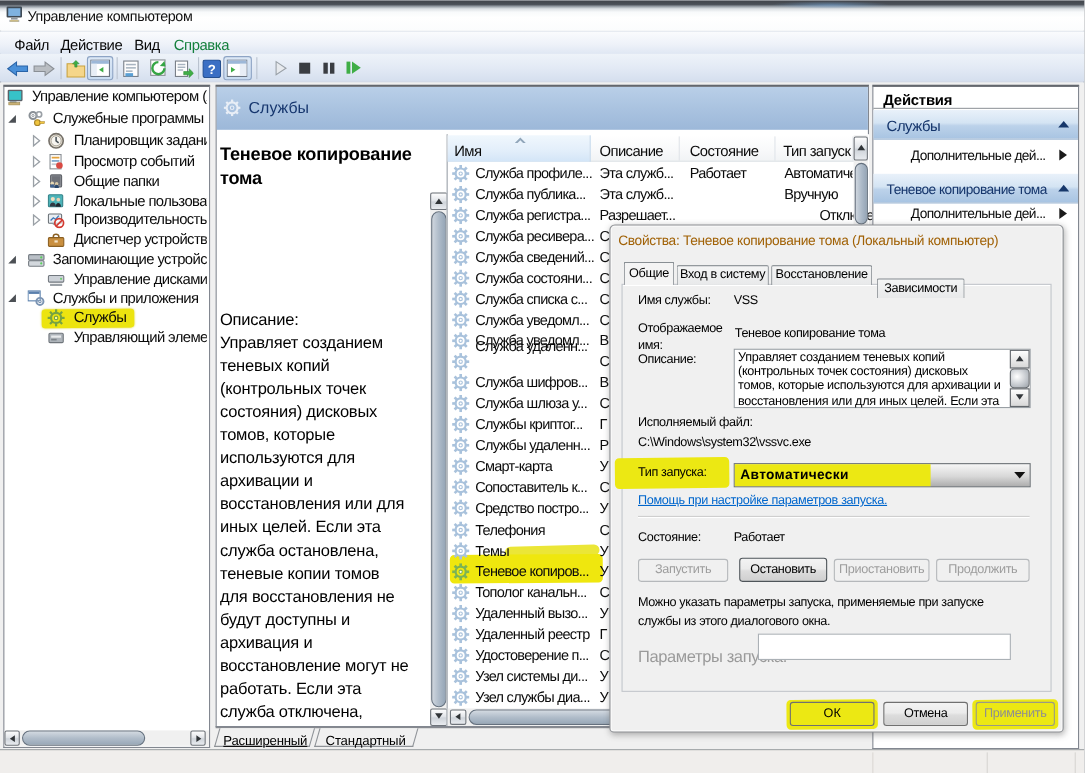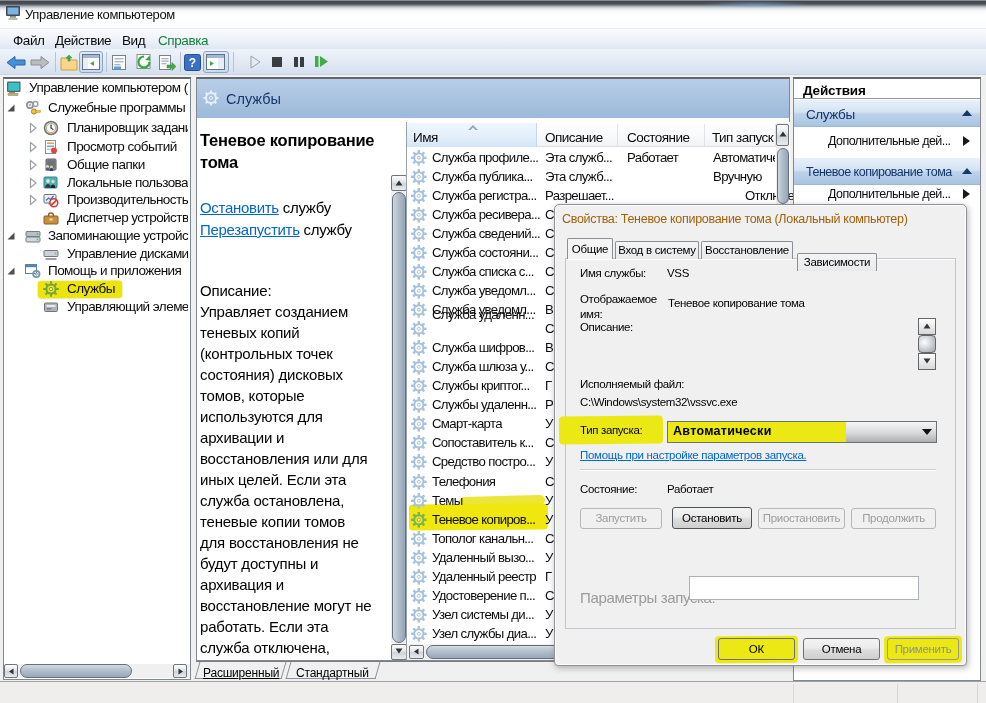--- a/index.html
+++ b/index.html
@@ -202,21 +202,21 @@
 <div class="a txt t13" style="left:67px;top:246px;width:121px;overflow:hidden;">Управление дисками</div>
 <svg class="a" style="left:5px;top:265px;" width="12" height="12" viewBox="0 0 12 12">
       <path d="M9.5 2.5 L9.5 9.5 L2.5 9.5 Z" fill="#4c5055"></path>
     </svg>
 <svg class="a" style="left:25px;top:263px;" width="16" height="16" viewBox="0 0 16 16">
       <rect x="0.5" y="1.5" width="11" height="9" fill="#fff" stroke="#5a80ad"></rect>
       <rect x="1" y="2" width="10" height="2.2" fill="#5a80ad"></rect>
       <circle cx="11.3" cy="11" r="3.2" fill="none" stroke="#7b94b3" stroke-width="1.8"></circle>
       <circle cx="11.3" cy="11" r="1.1" fill="#fff" stroke="#7b94b3"></circle>
     </svg>
-<div class="a txt t13" style="left:48px;top:263px;width:140px;overflow:hidden;">Помощь и приложения</div>
+<div class="a txt t13" style="left:48px;top:263px;width:140px;overflow:hidden;">Службы и приложения</div>
 <svg class="a" style="left:43px;top:281px;" width="16" height="16" viewBox="0 0 16 16">
       <circle cx="8" cy="8" r="4.6" fill="none" stroke="#76a342" stroke-width="2"></circle>
       <circle cx="8" cy="8" r="1.6" fill="#fdf9a0" stroke="#76a342"></circle>
       <rect x="7" y="0.2" width="2" height="3" fill="#76a342" transform="rotate(0 8 8)"></rect>
       <rect x="7" y="0.2" width="2" height="3" fill="#76a342" transform="rotate(45 8 8)"></rect>
       <rect x="7" y="0.2" width="2" height="3" fill="#76a342" transform="rotate(90 8 8)"></rect>
       <rect x="7" y="0.2" width="2" height="3" fill="#76a342" transform="rotate(135 8 8)"></rect>
       <rect x="7" y="0.2" width="2" height="3" fill="#76a342" transform="rotate(180 8 8)"></rect>
       <rect x="7" y="0.2" width="2" height="3" fill="#76a342" transform="rotate(225 8 8)"></rect>
       <rect x="7" y="0.2" width="2" height="3" fill="#76a342" transform="rotate(270 8 8)"></rect>
@@ -248,21 +248,20 @@
       <rect x="7" y="0.5" width="2" height="2.6" fill="#e8eef6" transform="rotate(45 8 8)"></rect>
       <rect x="7" y="0.5" width="2" height="2.6" fill="#e8eef6" transform="rotate(90 8 8)"></rect>
       <rect x="7" y="0.5" width="2" height="2.6" fill="#e8eef6" transform="rotate(135 8 8)"></rect>
       <rect x="7" y="0.5" width="2" height="2.6" fill="#e8eef6" transform="rotate(180 8 8)"></rect>
       <rect x="7" y="0.5" width="2" height="2.6" fill="#e8eef6" transform="rotate(225 8 8)"></rect>
       <rect x="7" y="0.5" width="2" height="2.6" fill="#e8eef6" transform="rotate(270 8 8)"></rect>
       <rect x="7" y="0.5" width="2" height="2.6" fill="#e8eef6" transform="rotate(315 8 8)"></rect>
     </svg>
 <div class="a txt" style="left:226px;top:91px;font-size:14.5px;color:#16366e;">Службы</div>
 <div class="a" style="left:200px;top:129px;width:190px;font-size:16.5px;font-weight:bold;line-height:22px;letter-spacing:-0.2px;color:#000;">Теневое копирование тома</div>
-<div class="a" style="left:200px;top:197px;font-size:15px;line-height:22px;letter-spacing:-0.3px;color:#000;"><span class="link">Остановить</span> службу<br><span class="link">Перезапустить</span> службу</div>
 <div class="a" style="left:200px;top:280px;width:191px;overflow:hidden;font-size:15px;line-height:21px;letter-spacing:-0.2px;color:#000;">Описание:<br>Управляет созданием<br>теневых копий<br>(контрольных точек<br>состояния) дисковых<br>томов, которые<br>используются для<br>архивации и<br>восстановления или для<br>иных целей. Если эта<br>служба остановлена,<br>теневые копии томов<br>для восстановления не<br>будут доступны и<br>архивация и<br>восстановление могут не<br>работать. Если эта<br>служба отключена,</div>
 <div class="a" style="left:391px;top:175px;width:16px;height:485px;background:#f0f0f0;"></div>
 <div class="a sbbtn" style="left:391px;top:175px;width:16px;height:16px;"></div>
 <svg class="a" style="left:395px;top:180px;" width="8" height="7" viewBox="0 0 8 7">
       <path d="M4 0.5 L7.5 5.5 L0.5 5.5 Z" fill="#303437"></path>
     </svg>
 <div class="a sbbtn" style="left:391px;top:644px;width:16px;height:16px;"></div>
 <svg class="a" style="left:395px;top:648px;" width="8" height="7" viewBox="0 0 8 7">
       <path d="M0.5 0.5 L7.5 0.5 L4 5.5 Z" fill="#303437"></path>
     </svg>
@@ -689,20 +688,21 @@
 <div class="a" style="left:10px;top:53px;width:391px;height:371px;background:#f0f0f0;border:1px solid #c2c6cb;box-shadow:inset 0 1px 0 #fff;"></div>
 <div class="a" style="left:12px;top:33px;width:46px;height:21px;background:#f4f4f4;border:1px solid #898f94;border-bottom:none;border-radius:2px 2px 0 0;font-size:11.5px;letter-spacing:-0.3px;text-align:center;line-height:20px;white-space:nowrap;">Общие</div>
 <div class="a" style="left:60px;top:36px;width:84px;height:18px;background:linear-gradient(180deg,#f4f5f5,#e8e9ea);border:1px solid #898f94;border-bottom:none;border-radius:2px 2px 0 0;font-size:11.5px;letter-spacing:-0.3px;text-align:center;line-height:17px;white-space:nowrap;">Вход в систему</div>
 <div class="a" style="left:146px;top:36px;width:92px;height:18px;background:linear-gradient(180deg,#f4f5f5,#e8e9ea);border:1px solid #898f94;border-bottom:none;border-radius:2px 2px 0 0;font-size:11.5px;letter-spacing:-0.3px;text-align:center;line-height:17px;white-space:nowrap;">Восстановление</div>
 <div class="a" style="left:242px;top:36px;width:80px;height:18px;background:linear-gradient(180deg,#f4f5f5,#e8e9ea);border:1px solid #898f94;border-bottom:none;border-radius:2px 2px 0 0;font-size:11.5px;letter-spacing:-0.3px;text-align:center;line-height:17px;white-space:nowrap;margin-top:12px;">Зависимости</div>
 <div class="a txt dlgt" style="left:25px;top:62px;">Имя службы:</div>
 <div class="a txt dlgt" style="left:112px;top:62px;">VSS</div>
 <div class="a dlgt" style="left:25px;top:87px;line-height:15px;">Отображаемое<br>имя:</div>
 <div class="a txt dlgt" style="left:113px;top:92px;">Теневое копирование тома</div>
 <div class="a txt dlgt" style="left:25px;top:116px;">Описание:</div>
+<div class="a" style="left:112px;top:112px;width:270px;height:54px;background:#fff;border:1px solid #999fa4;font-size:11.5px;letter-spacing:-0.3px;line-height:13.2px;padding:1px 3px;color:#000;white-space:nowrap;">Управляет созданием теневых копий<br>(контрольных точек состояния) дисковых<br>томов, которые используются для архивации и<br>восстановления или для иных целей. Если эта</div>
 <div class="a" style="left:363px;top:113px;width:18px;height:52px;background:#e8e8e8;"></div>
 <div class="a" style="left:363px;top:113px;width:18px;height:17px;background:linear-gradient(180deg,#fefefe,#d8d8d8);border:1px solid #62676c;"></div>
 <svg class="a" style="left:368px;top:118px;" width="8" height="7" viewBox="0 0 8 7">
         <path d="M4 0.5 L7.5 5.5 L0.5 5.5 Z" fill="#33373b"></path>
       </svg>
 <div class="a" style="left:363px;top:130px;width:18px;height:18px;background:radial-gradient(ellipse at 35% 40%,#ffffff,#b9bec4 70%,#9aa0a6);border:1px solid #62676c;border-radius:4px;"></div>
 <div class="a" style="left:363px;top:148px;width:18px;height:17px;background:linear-gradient(180deg,#fefefe,#d8d8d8);border:1px solid #62676c;"></div>
 <svg class="a" style="left:368px;top:153px;" width="8" height="7" viewBox="0 0 8 7">
         <path d="M0.5 0.5 L7.5 0.5 L4 5.5 Z" fill="#33373b"></path>
       </svg>
@@ -715,20 +715,21 @@
 <div class="a txt" style="left:118px;top:219px;font-size:12.5px;font-weight:bold;letter-spacing:0.3px;color:#000;">Автоматически</div>
 <div class="a" style="left:367px;top:224px;width:0;height:0;border-left:5px solid transparent;border-right:5px solid transparent;border-top:6px solid #111;"></div>
 <div class="a txt link" style="left:25px;top:244px;font-size:11.5px;letter-spacing:-0.3px;">Помощь при настройке параметров запуска.</div>
 <div class="a" style="left:25px;top:264px;width:356px;height:1px;background:#cfcfcf;box-shadow:0 1px 0 #fff;"></div>
 <div class="a txt dlgt" style="left:25px;top:278px;">Состояние:</div>
 <div class="a txt dlgt" style="left:112px;top:278px;">Работает</div>
 <div class="a btnD" style="left:25px;top:303px;width:82px;height:21px;font-size:11.5px;letter-spacing:-0.3px;line-height:19px;">Запустить</div>
 <div class="a btn" style="left:117px;top:302px;width:80px;height:22px;font-size:11.5px;letter-spacing:-0.3px;line-height:20px;border-color:#4e5459;">Остановить</div>
 <div class="a btnD" style="left:203px;top:303px;width:87px;height:21px;font-size:11.5px;letter-spacing:-0.3px;line-height:19px;">Приостановить</div>
 <div class="a btnD" style="left:296px;top:303px;width:85px;height:21px;font-size:11.5px;letter-spacing:-0.3px;line-height:19px;">Продолжить</div>
+<div class="a dlgt" style="left:25px;top:335px;line-height:17px;white-space:nowrap;">Можно указать параметры запуска, применяемые при запуске<br>службы из этого диалогового окна.</div>
 <div class="a txt" style="left:25px;top:384px;font-size:15px;letter-spacing:-0.35px;color:#9a9a9a;">Параметры запуска:</div>
 <div class="a" style="left:134px;top:371px;width:230px;height:24px;background:#fff;border:1px solid #abb1b6;"></div>
 <div class="a" style="left:160px;top:431px;width:83px;height:27px;background:#ece813;border-radius:4px;transform:rotate(-0.5deg);"></div>
 <div class="a" style="left:163px;top:433px;width:77px;height:22px;background:#ece813;border:1px solid #707070;border-radius:3px;font-size:11.5px;line-height:20px;text-align:center;color:#000;">ОК</div>
 <div class="a btn" style="left:248px;top:433px;width:77px;height:22px;font-size:11.5px;letter-spacing:-0.3px;line-height:20px;">Отмена</div>
 <div class="a" style="left:329px;top:431px;width:78px;height:27px;background:#ece813;border-radius:4px;transform:rotate(-0.6deg);"></div>
 <div class="a" style="left:332px;top:433px;width:72px;height:22px;background:#ece813;border:1px solid #9a9a86;border-radius:3px;font-size:11.5px;letter-spacing:-0.3px;line-height:20px;text-align:center;color:#8f8f8f;">Применить</div>
 </div>
 </div>
 </body></html>

